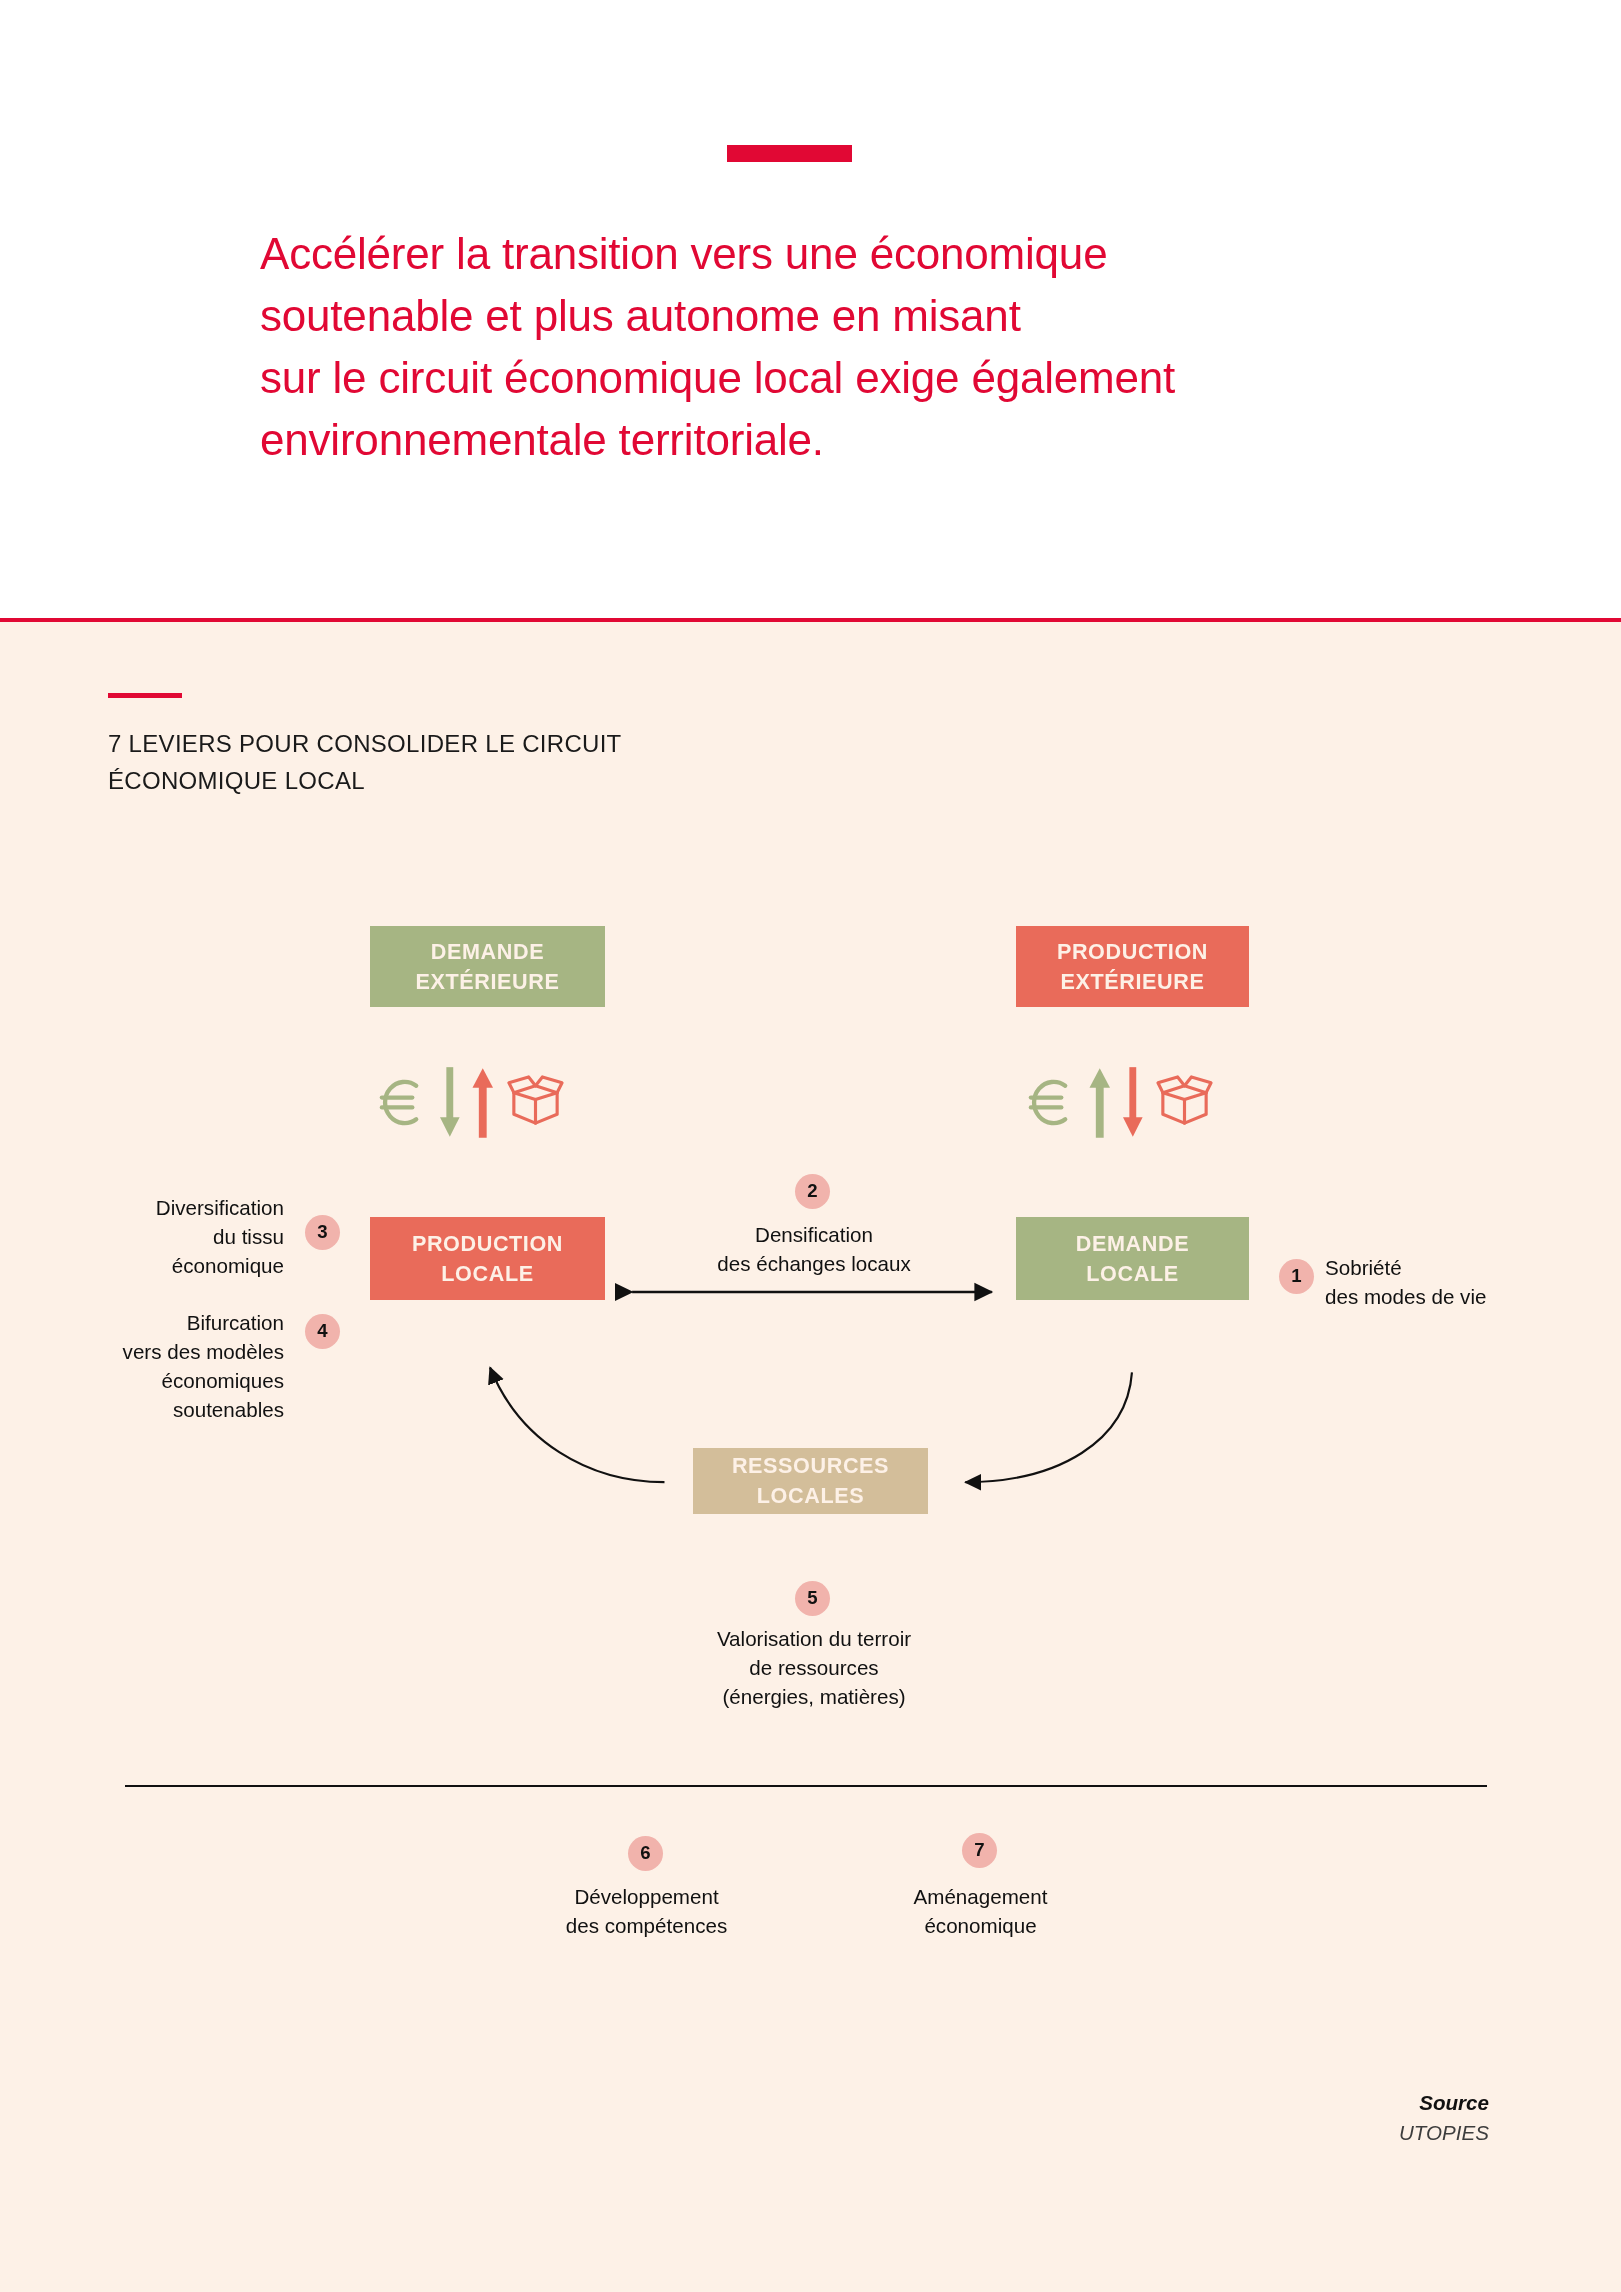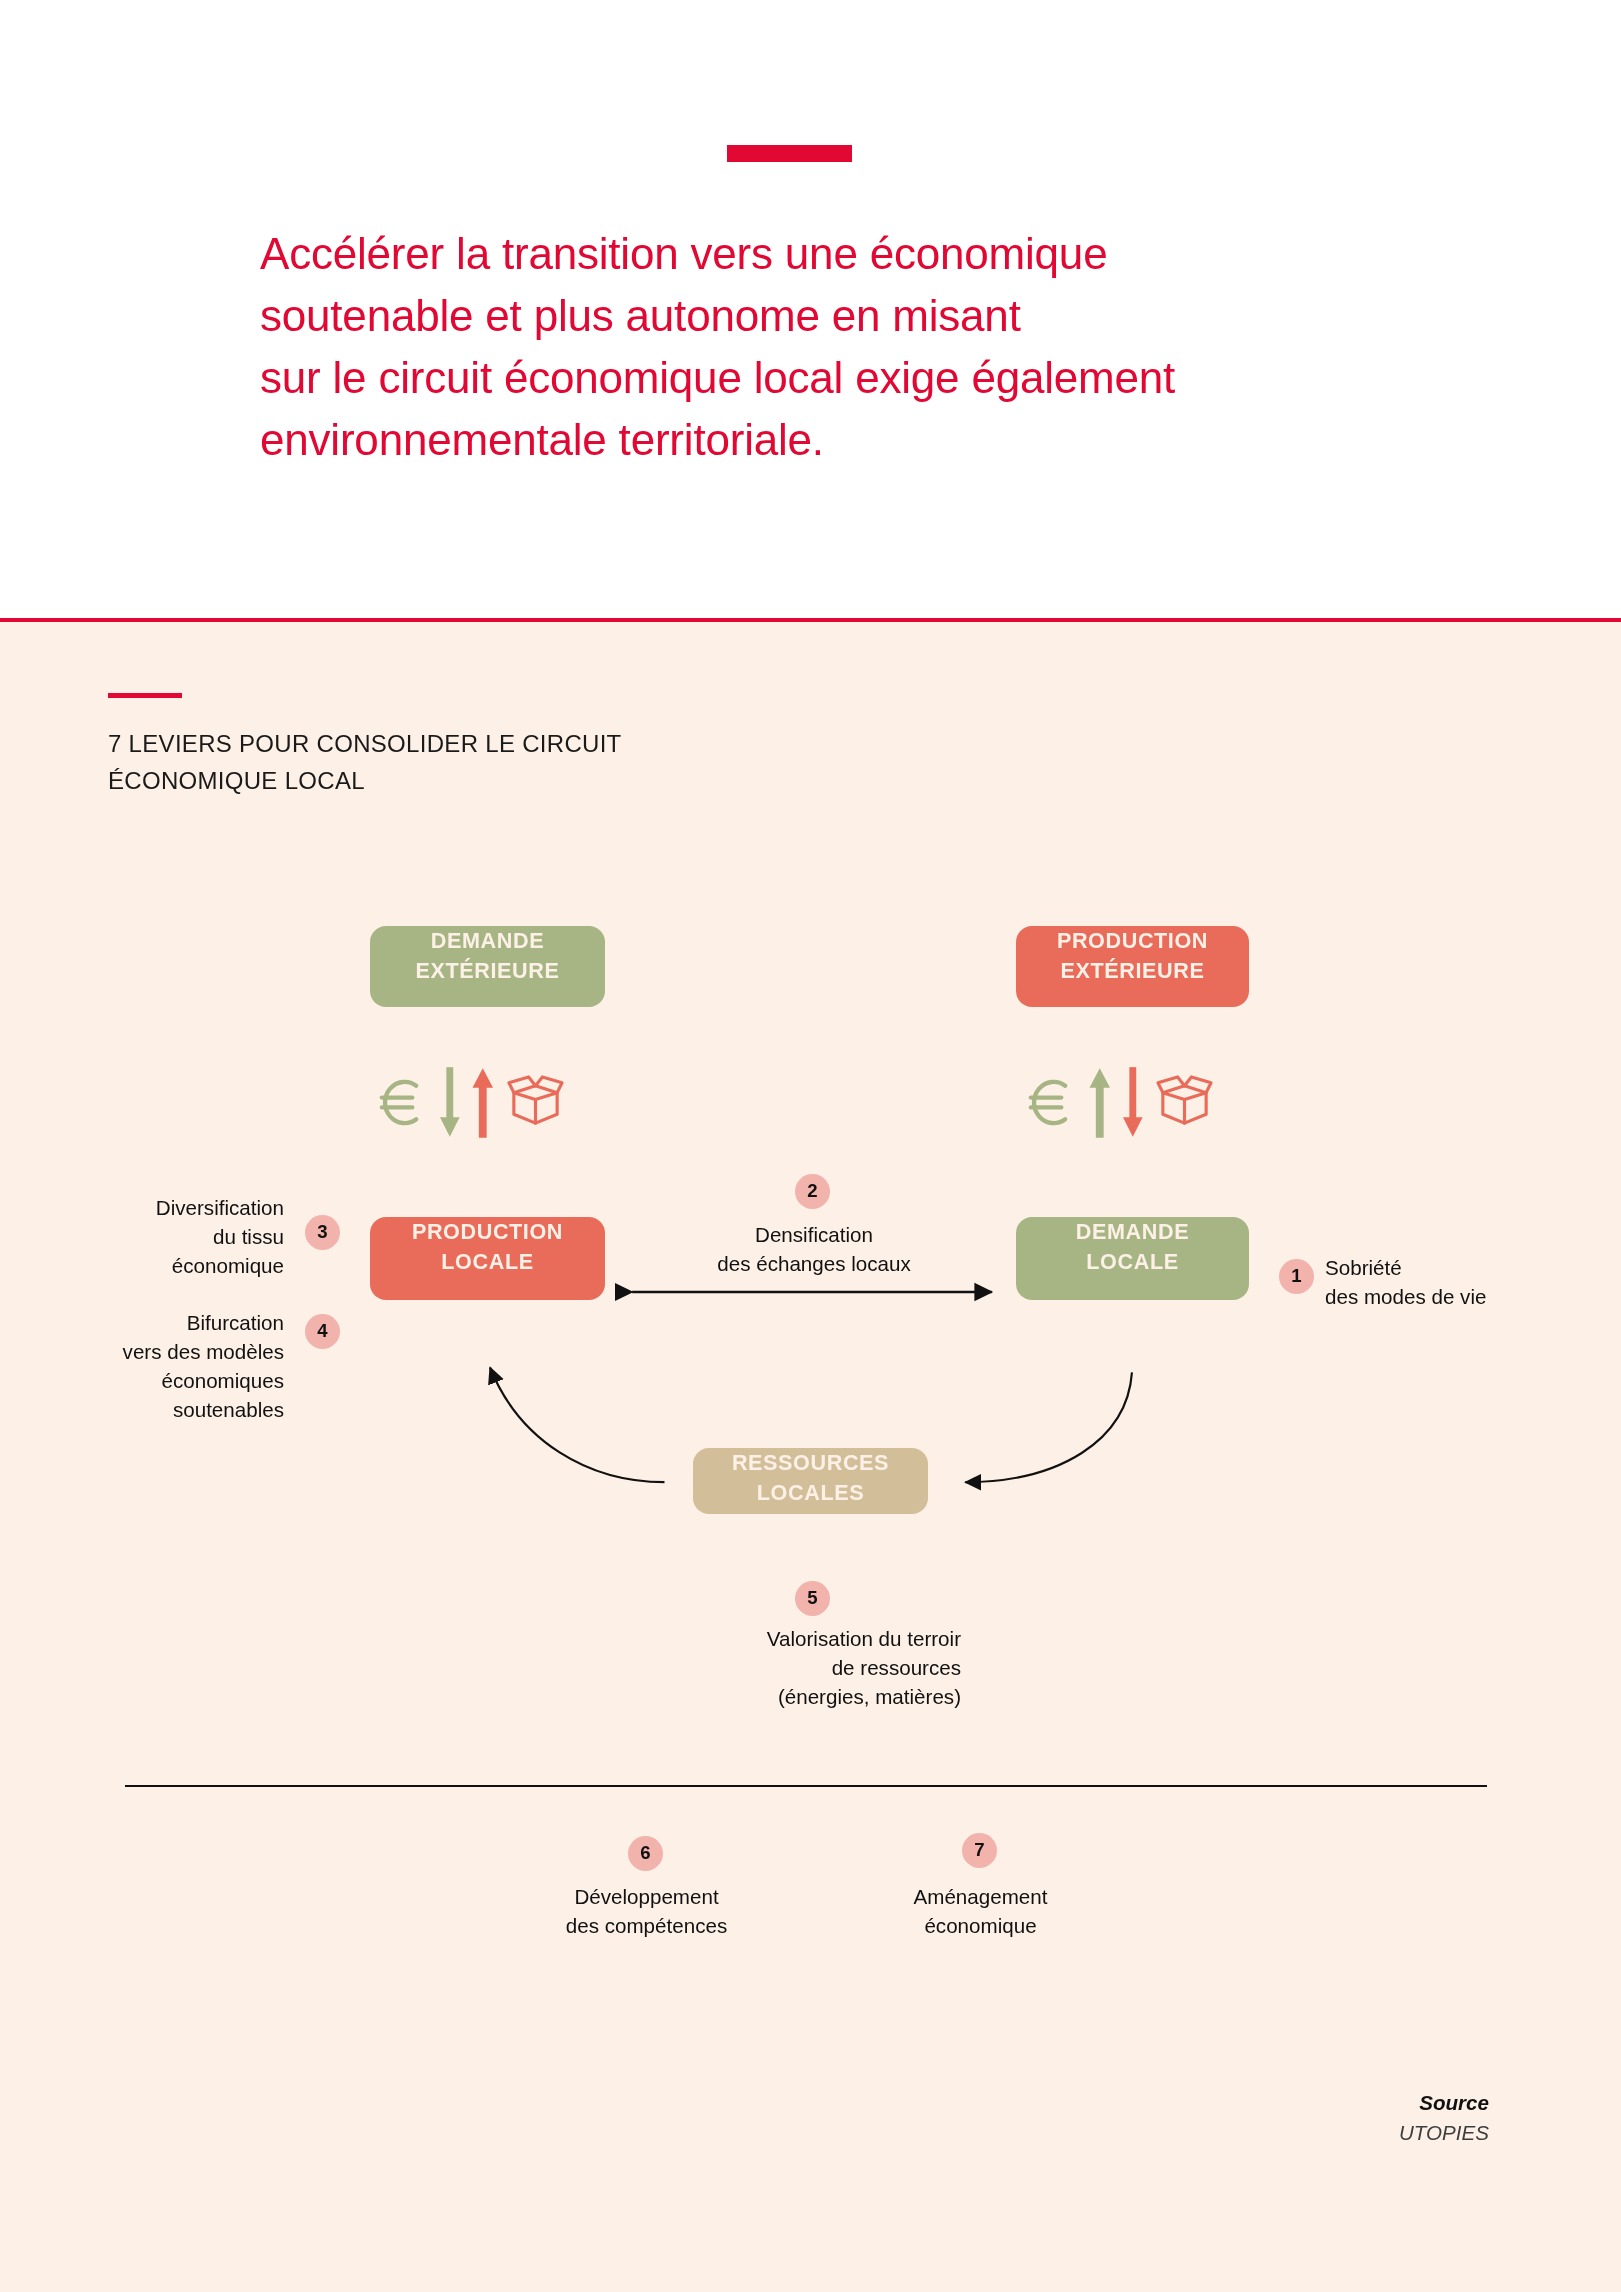--- a/index.html
+++ b/index.html
@@ -92,27 +92,26 @@
     width: 1621px;
     height: 2293px;
     pointer-events: none;
   }
 
   .node-box {
     position: absolute;
     display: flex;
     flex-direction: column;
     align-items: center;
-    justify-content: flex-start;
+    justify-content: center;
     color: #fdf1e7;
     font-weight: 700;
     letter-spacing: 0.6px;
     text-align: center;
     line-height: 1.38;
-    border-radius: 16px;
   }
   .node-box .nb-l { display: block; }
 
   #box-demande-ext {
     left: 370px; top: 926px;
     width: 235px; height: 81px;
     background: #a6b583;
     font-size: 21.6px;
   }
   #box-production-ext {
@@ -180,21 +179,21 @@
     font-size: 20.6px;
     line-height: 29px;
     font-weight: 400;
   }
   .caption .cl { display: block; white-space: pre; }
 
   #cap-1 { left: 1325px; top: 1253px; text-align: left; width: 255px; }
   #cap-2 { left: 667px;  top: 1220px; text-align: center; width: 294px; }
   #cap-3 { left: 59px;   top: 1193px; text-align: right;  width: 225px; }
   #cap-4 { left: 39px;   top: 1308px; text-align: right;  width: 245px; }
-  #cap-5 { left: 667px;  top: 1624px; text-align: right; width: 294px; }
+  #cap-5 { left: 667px;  top: 1624px; text-align: center; width: 294px; }
   #cap-6 { left: 529px;  top: 1882px; text-align: center; width: 235px; }
   #cap-7 { left: 863px;  top: 1882px; text-align: center; width: 235px; }
 
   
   #fig-bottom-rule {
     position: absolute;
     left: 125px;
     top: 1785px;
     width: 1362px;
     height: 2px;

